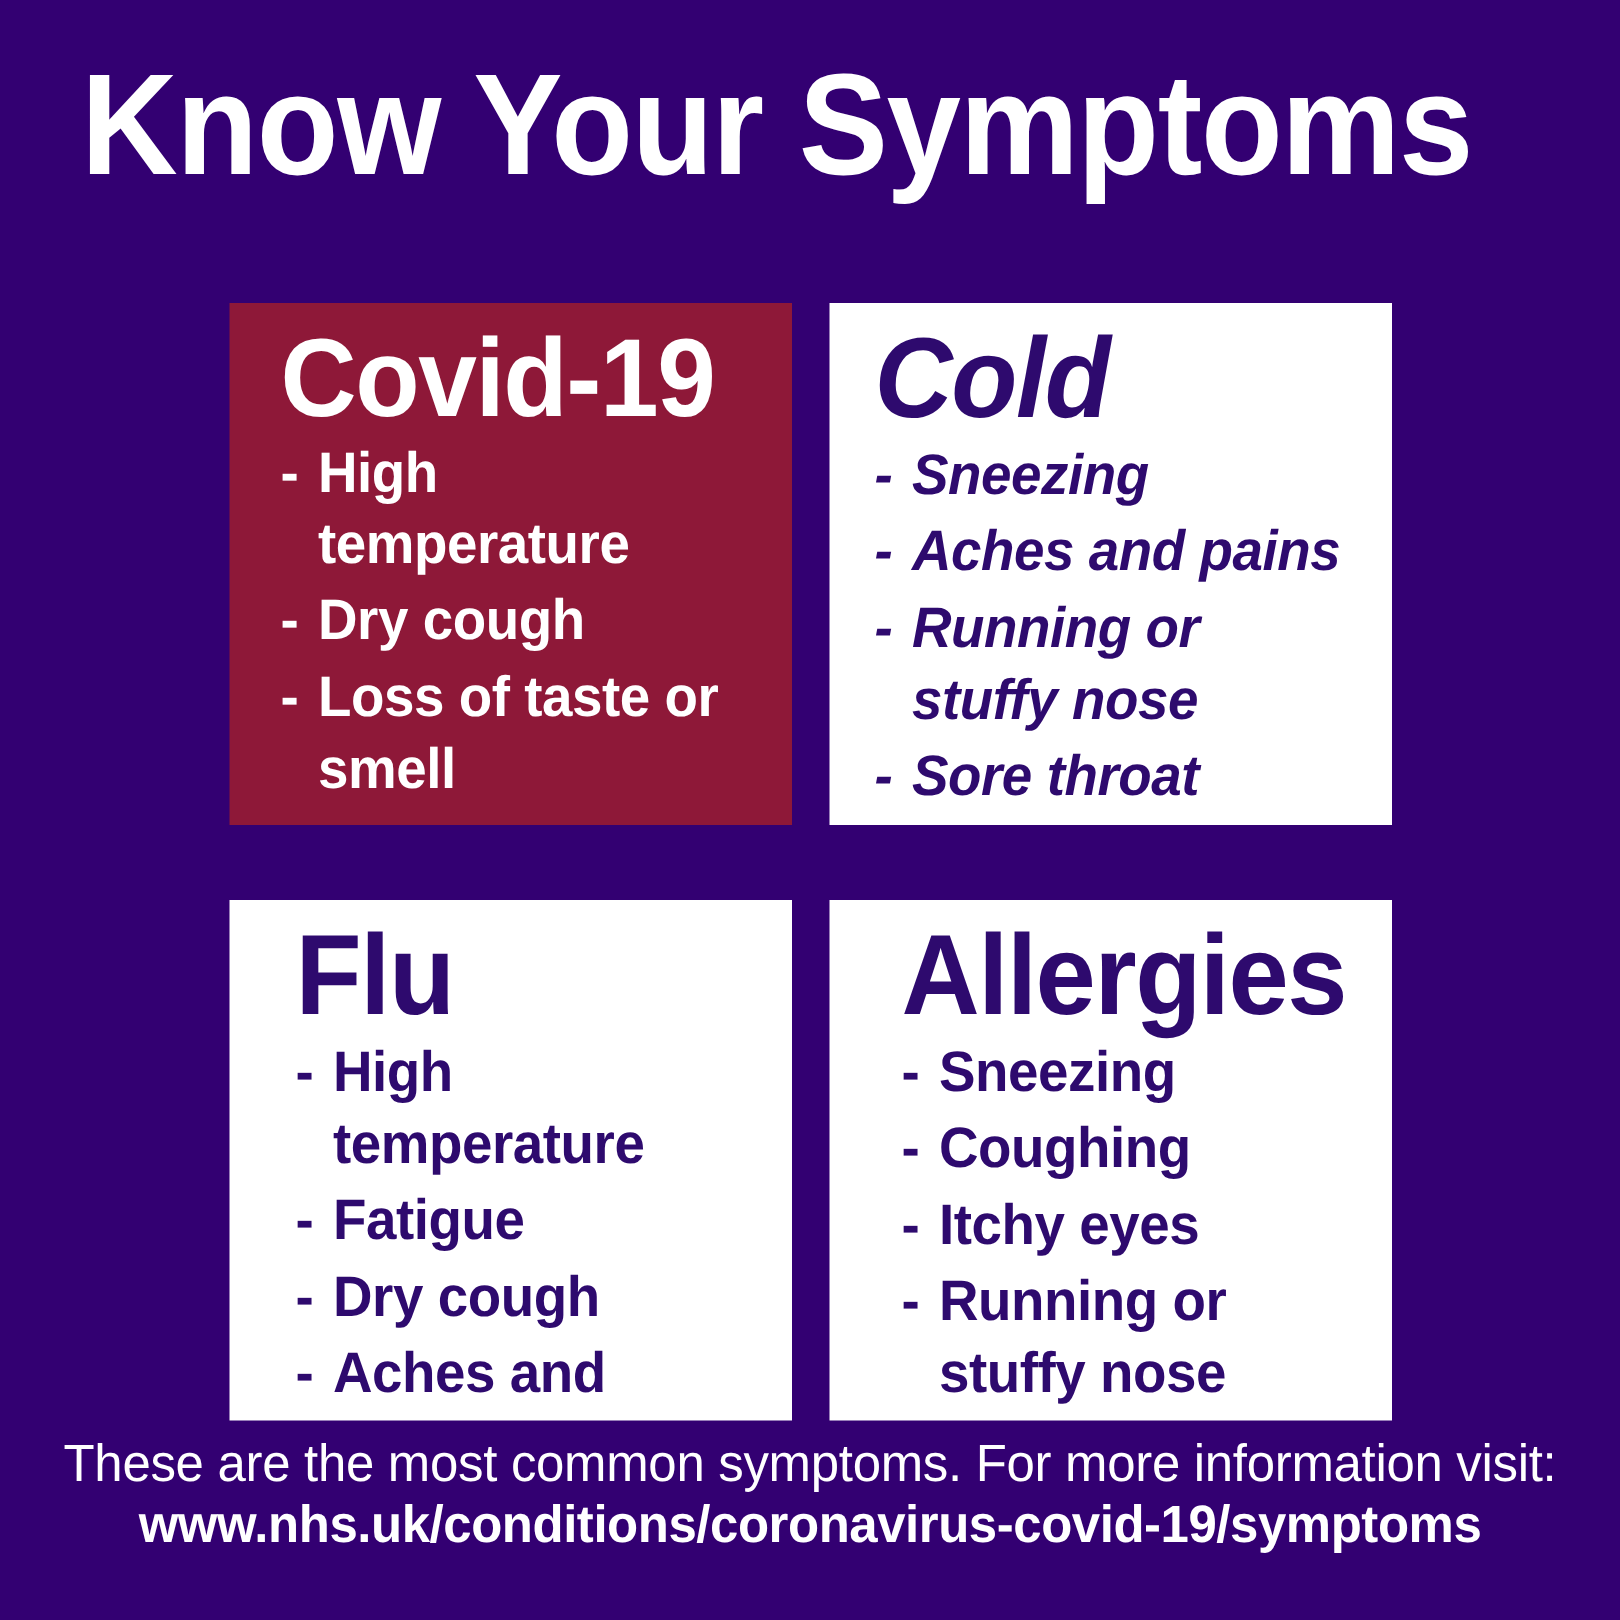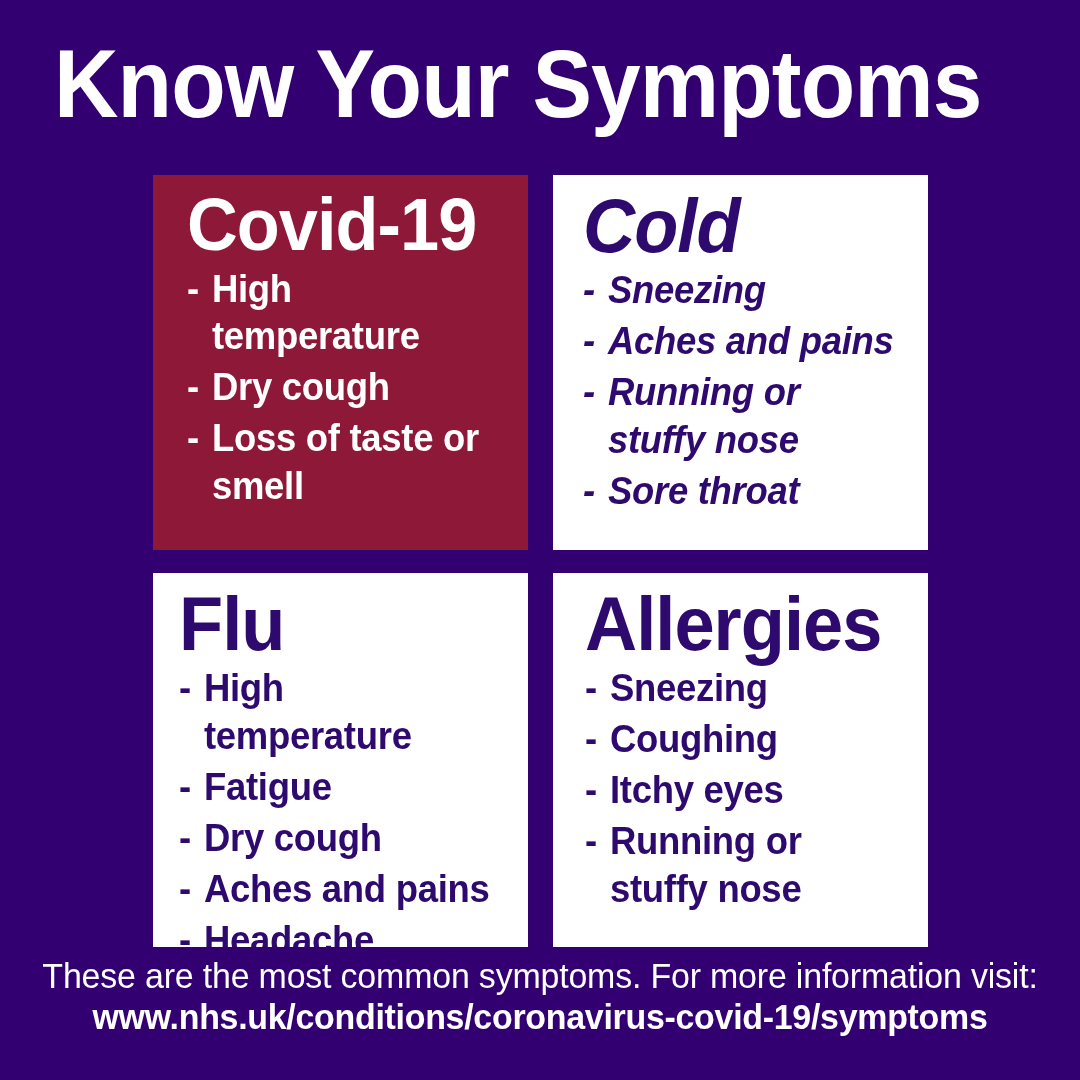--- a/index.html
+++ b/index.html
@@ -70,20 +70,21 @@
     grid-template-columns: 375px 375px;
     grid-template-rows: 375px 374px;
     column-gap: 25px;
     row-gap: 23px;
   }
   .card {
     position: relative;
     box-sizing: border-box;
     padding: 14px 14px 10px 34px;
     overflow: hidden;
+    margin-top: 27px;
   }
   .card.theme-crimson {
     background: #8e1838;
     color: #ffffff;
   }
   .card.theme-white {
     background: #ffffff;
     color: #2e0a6e;
   }
   .card-title {
@@ -116,23 +117,23 @@
     position: absolute;
     left: 0;
     top: 0;
     font-weight: bold;
   }
 
   
   .card[data-card="covid"] .symptom-list { font-size: 38px; }
   .card[data-card="cold"]  { padding-left: 30px; font-style: italic; }
   .card[data-card="cold"] .card-title { font-size: 76px; }
-  .card[data-card="flu"]   { padding-left: 26px; }
+  .card[data-card="flu"]   { padding-left: 44px; }
   .card[data-card="flu"] .card-title { font-size: 76px; }
-  .card[data-card="allergies"] { padding-left: 32px; }
+  .card[data-card="allergies"] { padding-left: 48px; }
   .card[data-card="allergies"] .card-title { font-size: 76px; }
 
   
   #footer {
     position: absolute;
     left: 0;
     top: 955px;
     width: 1080px;
     text-align: center;
     color: #ffffff;

